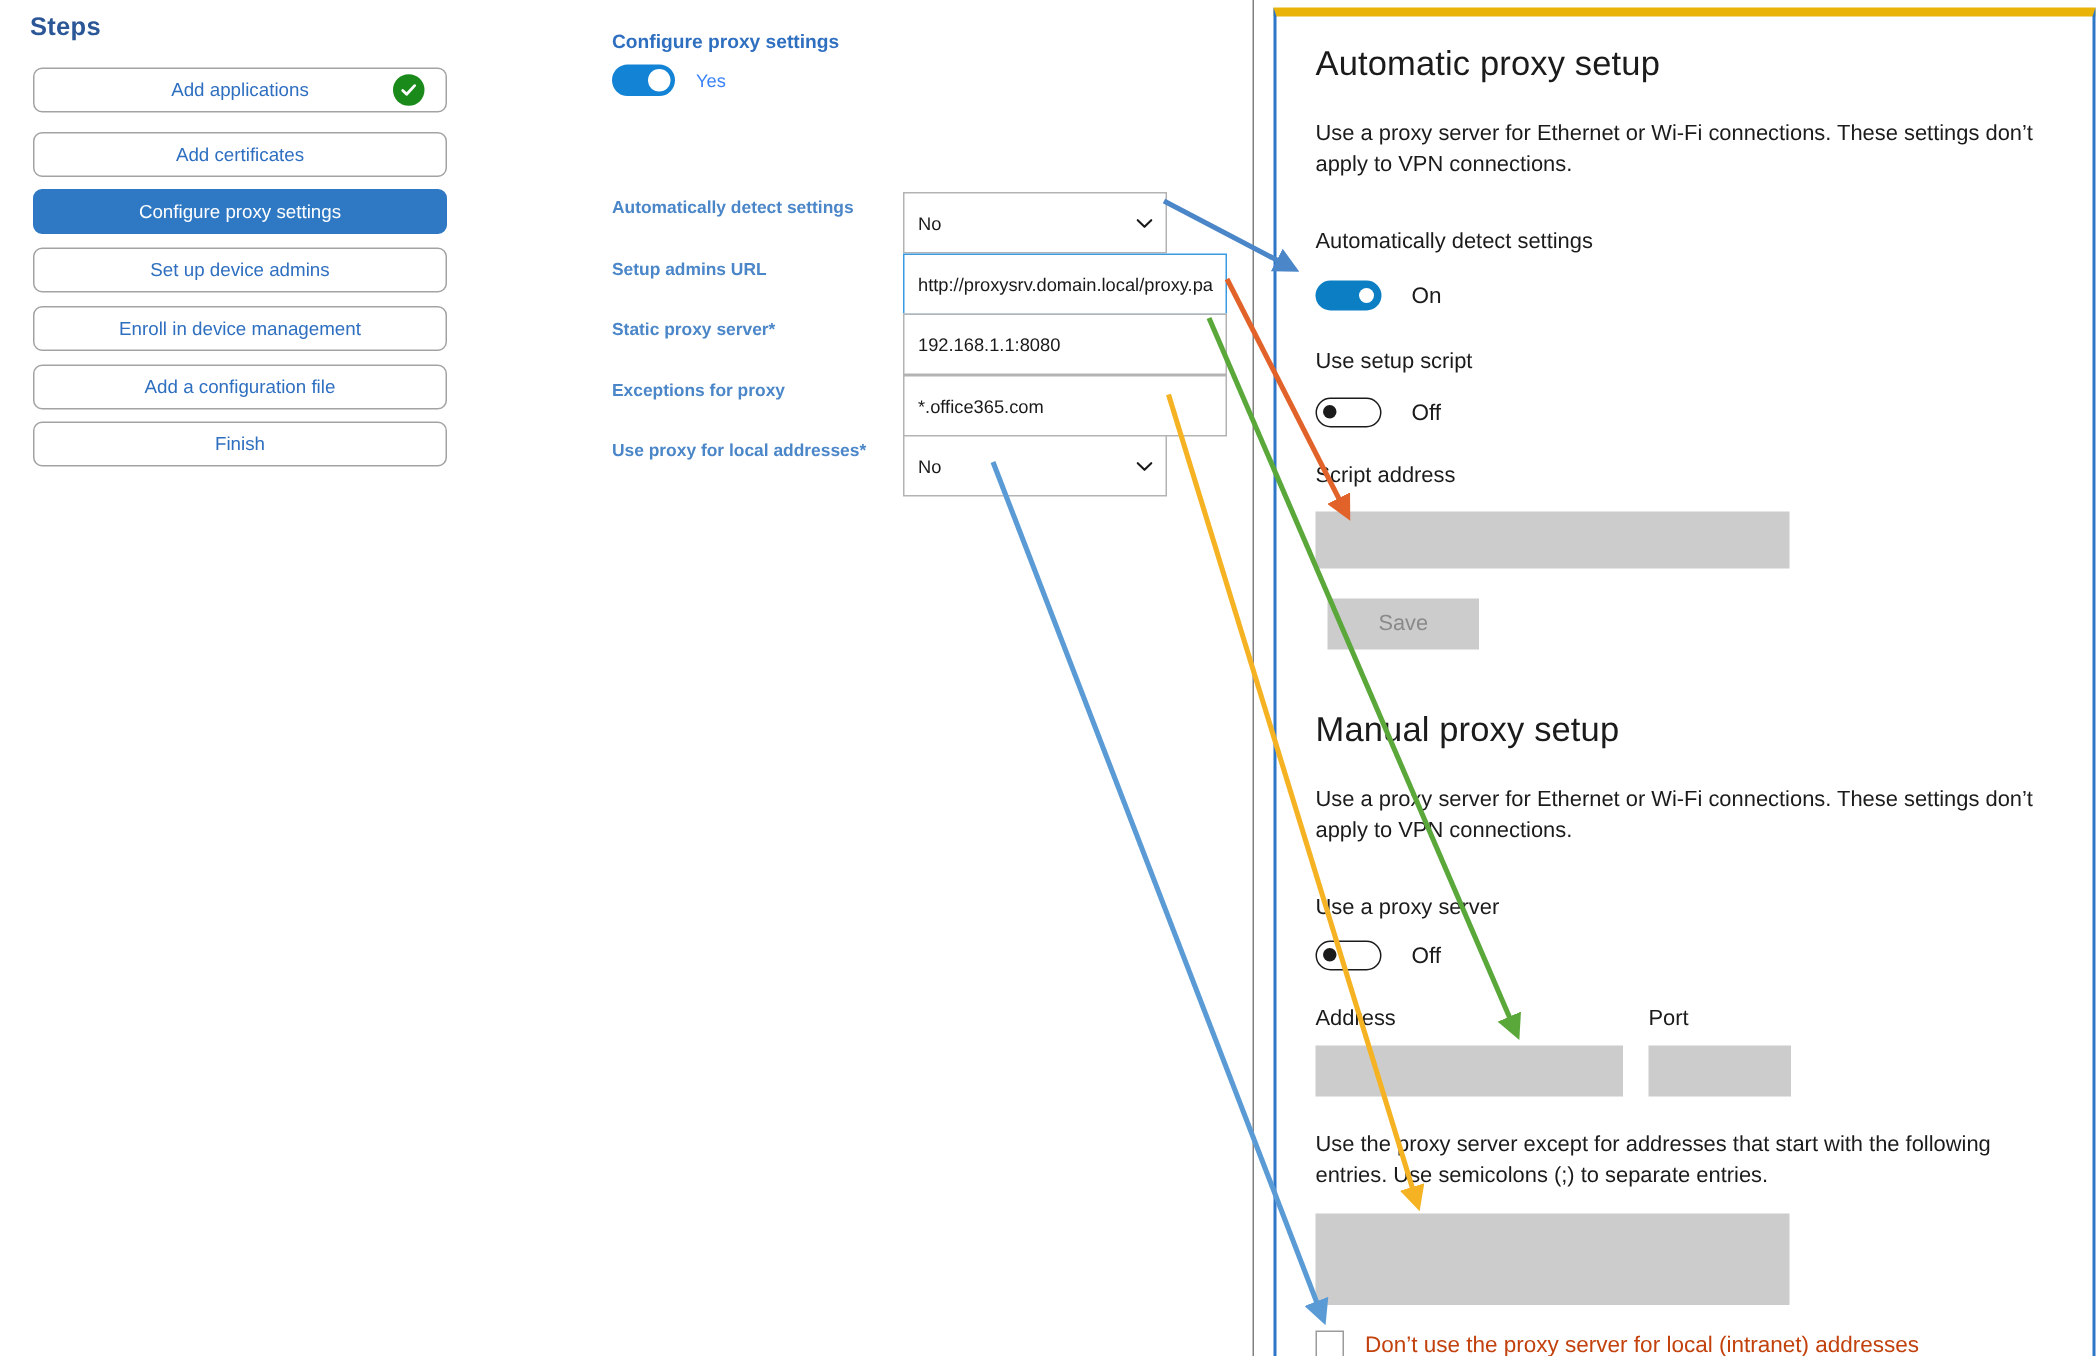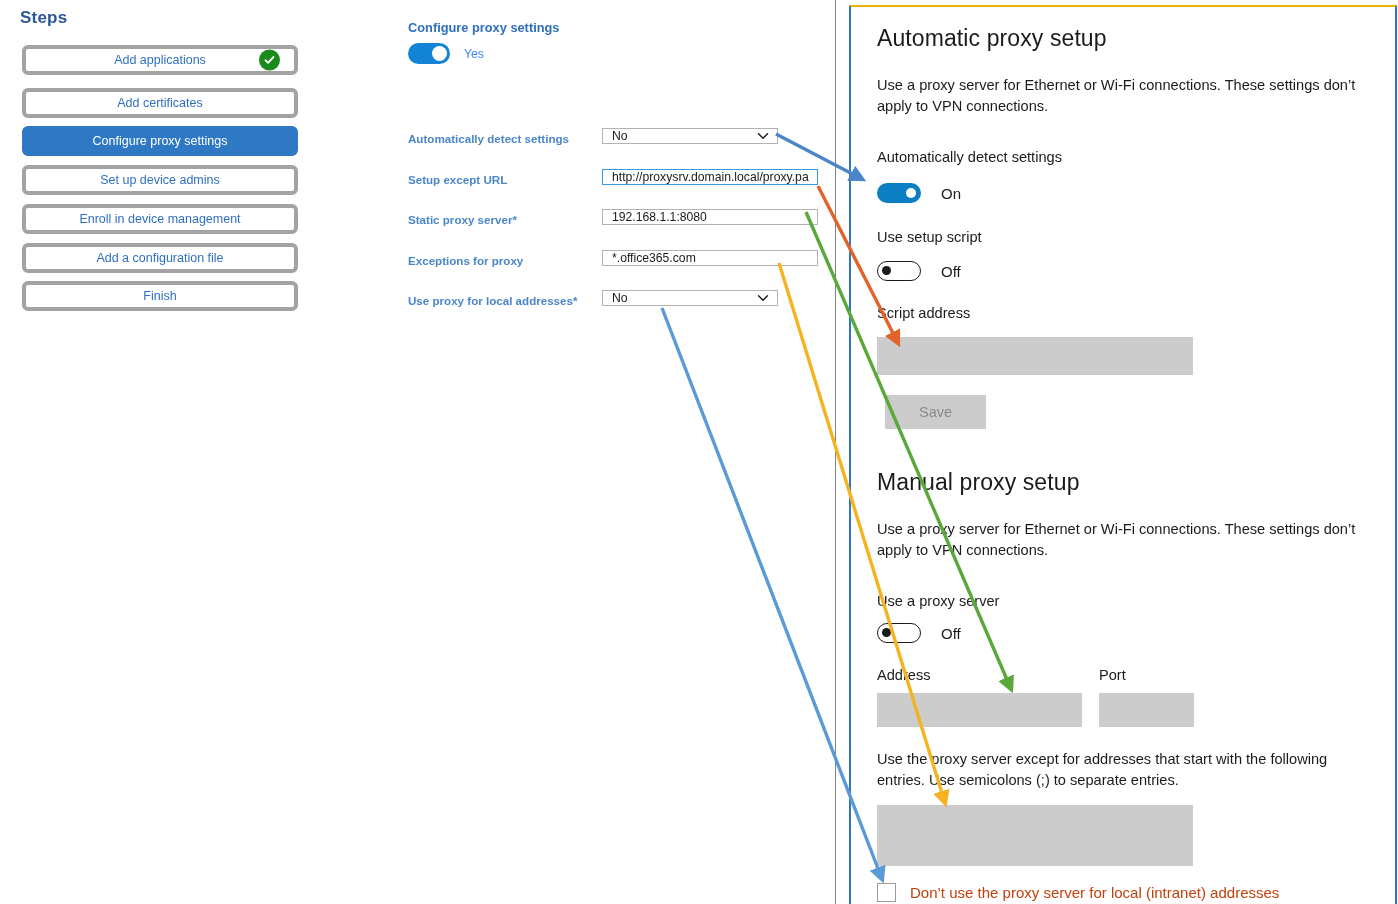--- a/index.html
+++ b/index.html
@@ -29,21 +29,21 @@
     font-size: 17px;
     font-weight: bold;
     color: #2b5797;
     letter-spacing: .2px;
   }
   .step-btn {
     position: absolute;
     left: 22px;
     width: 276px;
     height: 30px;
-    border: 4px solid #a3a3a3;
+    border: 1px solid #a3a3a3;
     border-radius: 6px;
     background: #ffffff;
     color: #2f6fc0;
     font-size: 12.5px;
     display: flex;
     align-items: center;
     justify-content: center;
     box-sizing: border-box;
   }
   .step-btn.active {
@@ -111,21 +111,21 @@
     font-size: 11.6px;
     font-weight: bold;
     color: #4a86c8;
     white-space: nowrap;
   }
   .form-label .req { color:#4a86c8; }
   .ctrl {
     position: absolute;
     left: 272px;
     box-sizing: border-box;
-    height: 16px;
+    height: 41px;
     background: #ffffff;
     border: 1px solid #b3b3b3;
     font-size: 12.2px;
     color: #1a1a1a;
     display: flex;
     align-items: center;
     padding-left: 9px;
   }
   .ctrl.select { width: 176px; padding-right: 26px; }
   .ctrl.text { width: 216px; }
@@ -146,21 +146,21 @@
     background: #808080;
   }
 
   
   #settings-panel {
     position: absolute;
     left: 849px; top: 5px;
     width: 548px; height: 899px;
     background: #ffffff;
     border-left: 2px solid #2e76c8;
-    border-top: 2px solid #eab308;
+    border-top: 6px solid #eab308;
     border-right: 2px solid #2e76c8;
     box-sizing: border-box;
     color: #1b1b1b;
     overflow: hidden;
   }
   .s-h1 {
     position: absolute;
     left: 26px;
     font-size: 23px;
     font-weight: normal;
@@ -311,21 +311,21 @@
         <span>No</span>
         <span class="chev">
           <svg width="12" height="12" viewBox="0 0 12 12">
               <path d="M1.5 3.8 L6 8.2 L10.5 3.8" fill="none" stroke="#1a1a1a" stroke-width="1.4" stroke-linecap="round" stroke-linejoin="round"></path>
             </svg>
         </span>
       </div>
     </div>
 
     <div class="form-row" style="top:169px;">
-      <div class="form-label"><span>Setup except URL</span><span class="req"></span></div>
+      <div class="form-label"><span>Setup admins URL</span><span class="req"></span></div>
       <div class="ctrl text focus">
         <span>http://proxysrv.domain.local/proxy.pa</span>
       </div>
     </div>
 
     <div class="form-row" style="top:209px;">
       <div class="form-label"><span>Static proxy server</span><span class="req">*</span></div>
       <div class="ctrl text">
         <span>192.168.1.1:8080</span>
       </div>

